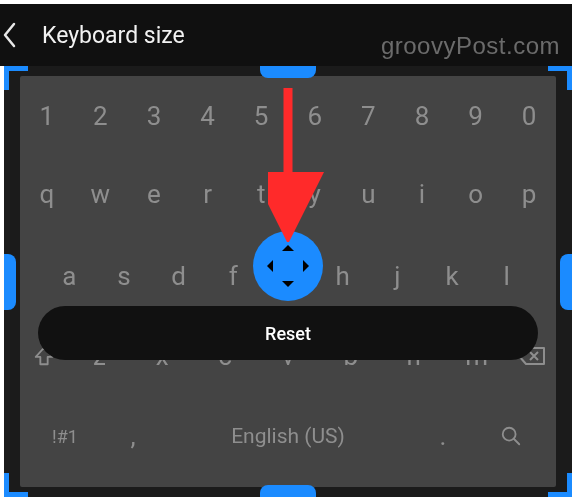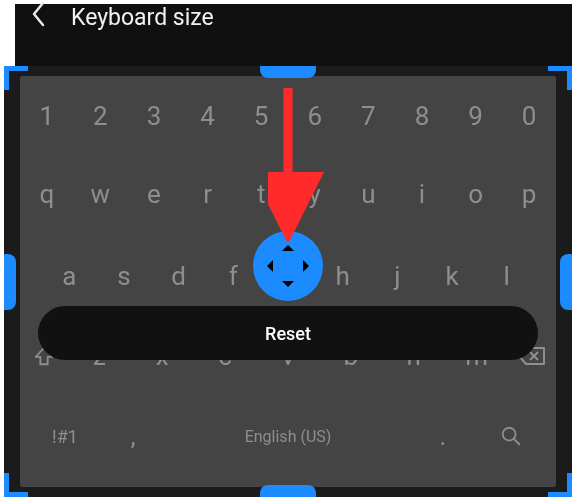--- a/index.html
+++ b/index.html
@@ -1,17 +1,17 @@
 <!DOCTYPE html>
 <html><head>
 <meta charset="utf-8">
 <style>
   html,body{margin:0;padding:0;width:576px;height:501px;background:#fff;font-family:Roboto,Arial,sans-serif;overflow:hidden}
   .frame{position:relative;width:576px;height:501px;background:#fff}
-  .header{position:absolute;left:15px;top:4px;right:4px;height:62px;background:#101010;display:flex;padding:0 14px;box-sizing:border-box}
+  .header{position:absolute;left:0;top:4px;right:4px;height:62px;background:#101010;display:flex;align-items:center;padding:0 0;box-sizing:border-box}
   .back{width:20px;height:20px;display:flex;align-items:center;justify-content:center}
   .title{color:#f2f2f2;font-size:23px;font-weight:400;margin-left:22px}
   .watermark{position:absolute;right:12px;top:28px;color:#6b6b6b;font-family:"Trebuchet MS",sans-serif;font-size:24px;letter-spacing:.5px;pointer-events:none}
   .kbwrap{position:absolute;left:4px;top:66px;right:4px;bottom:4px;background:#1b1b1b}
   .kbd{position:absolute;left:16px;top:10px;right:16px;bottom:10px;background:#444;border-radius:2px}
   .handle{position:absolute;background:#1b8bff}
   .handle.top{left:50%;top:0;width:56px;height:12px;transform:translateX(-50%);border-radius:0 0 8px 8px}
   .handle.bottom{left:50%;bottom:0;width:56px;height:12px;transform:translateX(-50%);border-radius:8px 8px 0 0}
   .handle.left{left:0;top:50%;width:12px;height:56px;transform:translateY(-50%);border-radius:0 8px 8px 0}
   .handle.right{right:0;top:50%;width:12px;height:56px;transform:translateY(-50%);border-radius:8px 0 0 8px}
@@ -32,33 +32,34 @@
   .moveknob{position:absolute;left:50%;top:165px;width:70px;height:70px;background:#1b8bff;border-radius:50%;transform:translateX(-50%);display:flex;align-items:center;justify-content:center}
   .moveknob .tri{position:absolute;width:0;height:0;border:6px solid transparent}
   .moveknob .up{top:8px;left:50%;transform:translateX(-50%);border-bottom-color:#000}
   .moveknob .down{bottom:8px;left:50%;transform:translateX(-50%);border-top-color:#000}
   .moveknob .l{left:8px;top:50%;transform:translateY(-50%);border-right-color:#000}
   .moveknob .r{right:8px;top:50%;transform:translateY(-50%);border-left-color:#000}
   .arrow{position:absolute;left:264px;top:16px;pointer-events:none}
   .btnbar{position:absolute;left:34px;right:34px;top:240px;display:flex;gap:24px}
   .pillbtn{flex:1;height:54px;background:#111;border-radius:28px;display:flex;align-items:center;justify-content:center;color:#fff;font-size:18px;font-weight:500}
   .shift,.bksp,.search{width:48px;height:44px;display:flex;align-items:center;justify-content:center}
-  .lang{flex:0 0 230px;text-align:center;color:#8e8e8e;font-size:16px}
+  .lang{flex:0 0 230px;text-align:center;color:#8e8e8e;font-size:21px}
 </style>
 </head>
 <body>
 
 <div class="frame">
   <div class="header">
     <div class="back">
       <svg width="16" height="26" viewBox="0 0 16 26">
           <path d="M12 2 L3 13 L12 24" fill="none" stroke="#e8e8e8" stroke-width="2.5" stroke-linecap="round" stroke-linejoin="round"></path>
         </svg>
     </div>
     <div class="title">Keyboard size</div>
+    <div class="watermark">groovyPost.com</div>
   </div>
 
   <div class="kbwrap">
 
     <div class="corner tl">
         <svg width="24" height="24">
           <path d="M0 24 L0 0 L24 0" fill="none" stroke="#1b8bff" stroke-width="10"></path>
         </svg>
       </div>
     <div class="corner tr">

